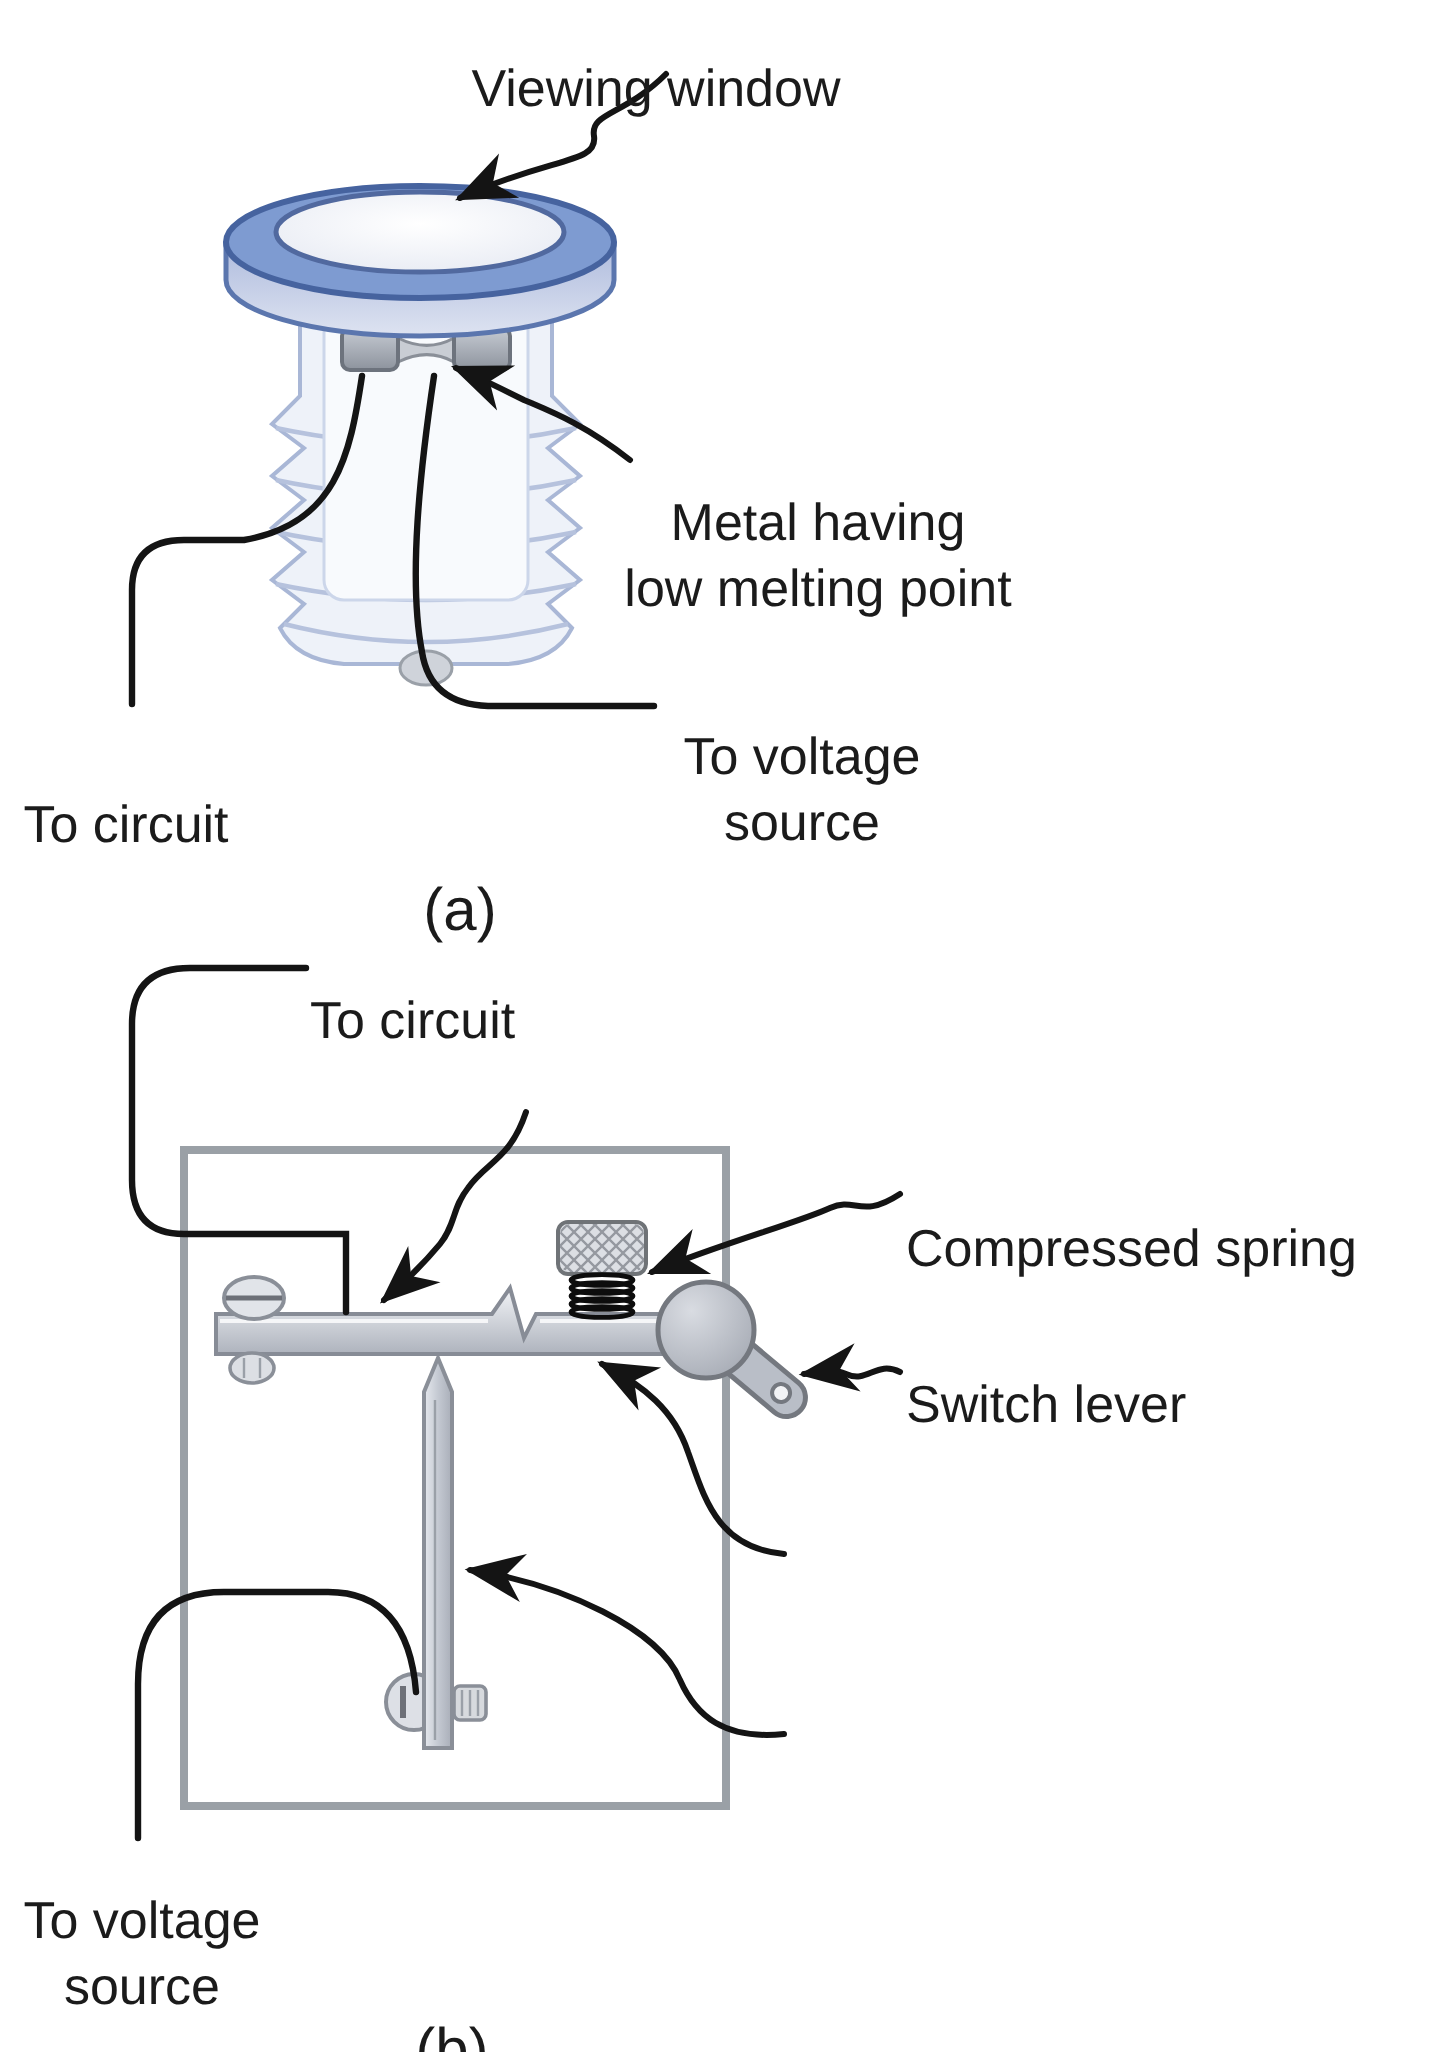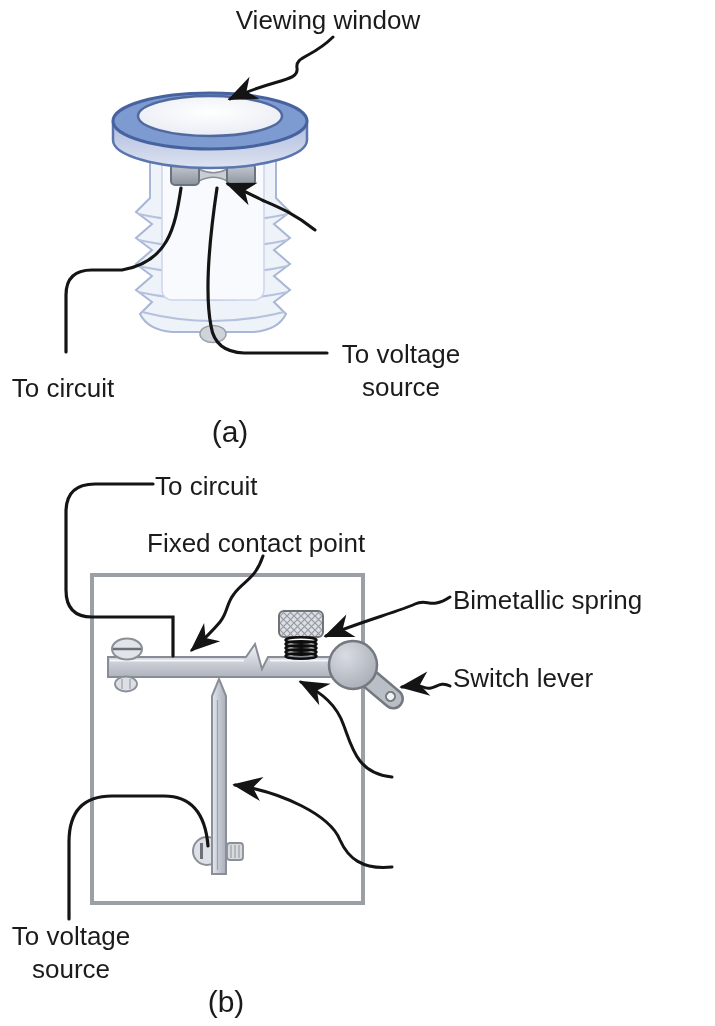--- a/index.html
+++ b/index.html
@@ -11,20 +11,21 @@
     color:#1b1b1b;
     overflow:hidden;
   }
   #artwork{position:absolute;left:0;top:0;}
   .lbl{
     position:absolute;
     font-size:26px;
     line-height:1.26;
     white-space:pre-line;
     color:#1b1b1b;
+    margin-top:24px;
   }
   .center{text-align:center;}
   .caption{font-size:30px;text-align:center;}
 </style>
 </head>
 <body>
 
 <div id="figure">
 
   <svg id="artwork" width="715" height="1026" viewBox="0 0 715 1026" xmlns="http://www.w3.org/2000/svg">
@@ -158,33 +159,34 @@
         <path marker-end="url(#arrow)" d="M450,597 C430,610 428,598 415,604 C400,611 360,622 326,636"></path>
         <path marker-end="url(#arrow)" d="M450,686 C438,680 434,692 423,687 C416,684 410,686 402,687"></path>
         <path marker-end="url(#arrow)" d="M392,777 C358,774 352,748 344,726 C337,705 322,693 301,682"></path>
         <path marker-end="url(#arrow)" d="M392,867 C362,870 348,858 340,840 C330,815 282,792 235,785"></path>
       </g>
     </g>
   </svg>
 
   <div class="lbl center" style="left:222px;top:4px;width:212px;">Viewing window</div>
 
+  <div class="lbl center" style="left:300px;top:221px;width:218px;">Metal having
+low melting point</div>
 
   <div class="lbl center" style="left:2px;top:372px;width:122px;">To circuit</div>
 
   <div class="lbl center" style="left:328px;top:338px;width:146px;">To voltage
 source</div>
 
   <div class="lbl caption" style="left:196px;top:413px;width:68px;">(a)</div>
 
   <div class="lbl" style="left:155px;top:470px;">To circuit</div>
 
-  <div class="lbl" style="left:147px;top:527px;">Fixed contact point</div>
 
-  <div class="lbl" style="left:453px;top:584px;">Bimetallic spring</div>
+  <div class="lbl" style="left:453px;top:584px;">Compressed spring</div>
 
   <div class="lbl" style="left:453px;top:662px;">Switch lever</div>
 
 
 
   <div class="lbl center" style="left:0px;top:920px;width:142px;">To voltage
 source</div>
 
   <div class="lbl caption" style="left:192px;top:983px;width:68px;">(b)</div>
 

